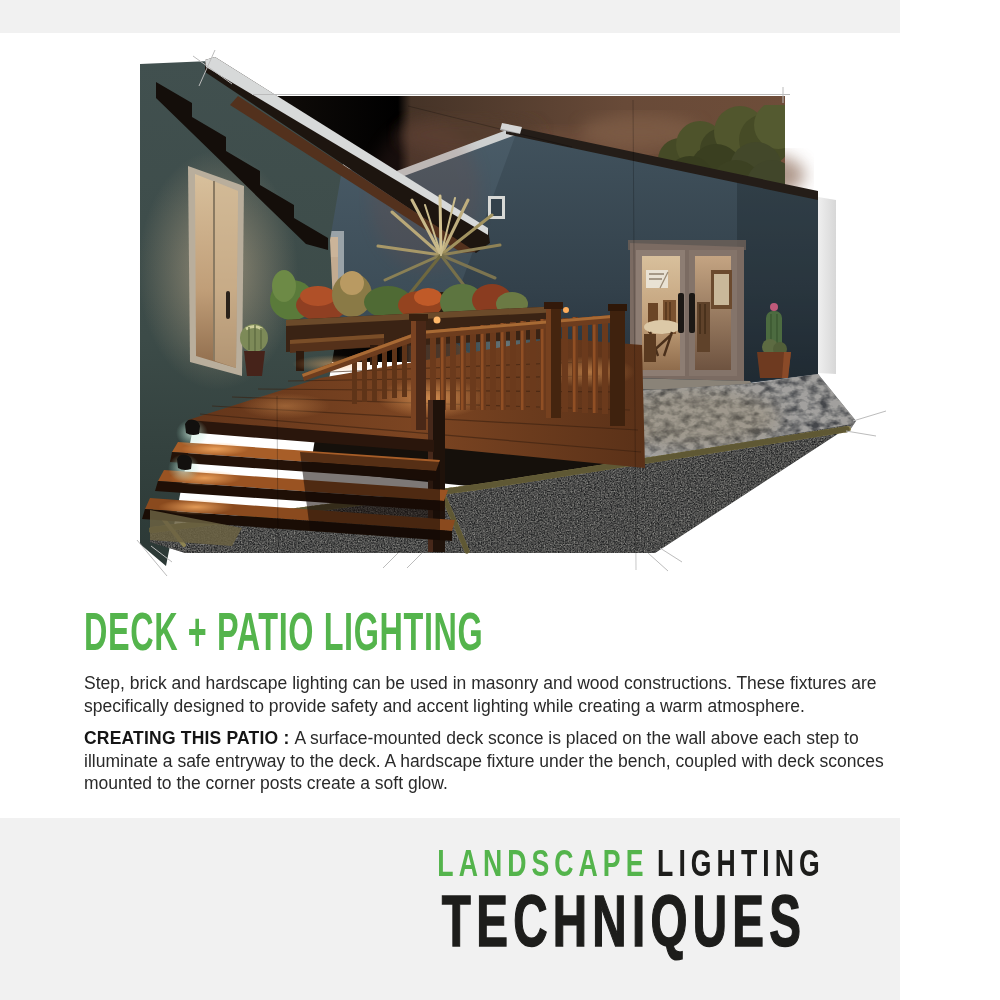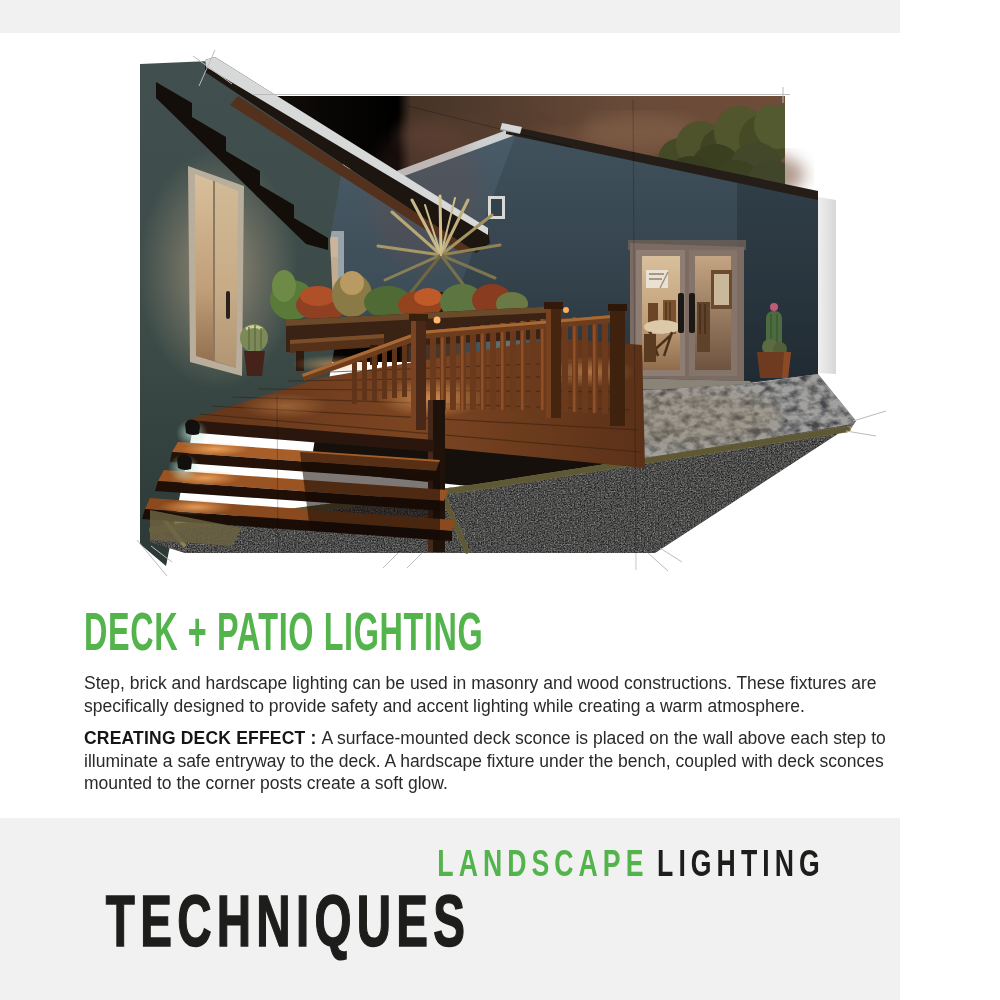--- a/index.html
+++ b/index.html
@@ -13,21 +13,21 @@
            color:#54b44c;white-space:nowrap;transform:scaleX(0.60);transform-origin:0 50%;}
   .para{margin:0;font-size:17.5px;line-height:22.5px;color:#2a2a2a;}
   .para.first{margin-top:14px;}
   .para.second{margin-top:10px;}
   .para b{color:#151515;margin-right:5px;letter-spacing:0.2px;}
   .footer-line1{position:absolute;top:845px;left:0;width:100%;text-align:right;line-height:1;}
   .footer-line1 .cond{display:inline-block;transform:scaleX(0.72);transform-origin:50% 50%;
         font-size:37px;font-weight:700;letter-spacing:7px;white-space:nowrap;}
   .w-green{color:#54b44c;}
   .w-dark{color:#1d1d1b;margin-left:12px;}
-  .footer-line2{position:absolute;top:885px;left:12px;width:100%;text-align:left;line-height:1;text-decoration:underline;}
+  .footer-line2{position:absolute;top:885px;left:0;width:100%;text-align:right;line-height:1;text-decoration:underline;}
   .footer-line2 .cond{display:inline-block;transform:scaleX(0.66);transform-origin:50% 50%;
         font-size:72px;font-weight:700;letter-spacing:8px;color:#1d1d1b;white-space:nowrap;
         -webkit-text-stroke:1.5px #1d1d1b;}
 </style>
 </head>
 <body>
 
 <div class="page">
 
   <div class="band-top"></div>
@@ -432,21 +432,21 @@
     <g stroke="#000000" fill="none">
       <line x1="277" y1="396" x2="278" y2="546" stroke-width="0.8" opacity="0.3"></line>
       <line x1="633" y1="100" x2="636" y2="570" stroke-width="0.8" opacity="0.28"></line>
       <line x1="408" y1="106" x2="572" y2="147" stroke-width="0.8" opacity="0.3"></line>
     </g>
   </svg>
 
   <div class="content">
     <h1 class="heading">DECK + PATIO LIGHTING</h1>
     <p class="para first">Step, brick and hardscape lighting can be used in masonry and wood constructions. These fixtures are specifically designed to provide safety and accent lighting while creating a warm atmosphere.</p>
-    <p class="para second"><b>CREATING DECK EFFECT :</b><span>A surface-mounted deck sconce is placed on the wall above each step to illuminate a safe entryway to the deck. A hardscape fixture under the bench, coupled with deck sconces mounted to the corner posts create a soft glow.</span></p>
+    <p class="para second"><b>CREATING THIS PATIO :</b><span>A surface-mounted deck sconce is placed on the wall above each step to illuminate a safe entryway to the deck. A hardscape fixture under the bench, coupled with deck sconces mounted to the corner posts create a soft glow.</span></p>
   </div>
 
   <div class="footer-line1">
     <span class="cond"><span class="w-green">LANDSCAPE</span><span class="w-dark">LIGHTING</span></span>
   </div>
   <div class="footer-line2">
     <span class="cond">TECHNIQUES</span>
   </div>
 
 </div>

